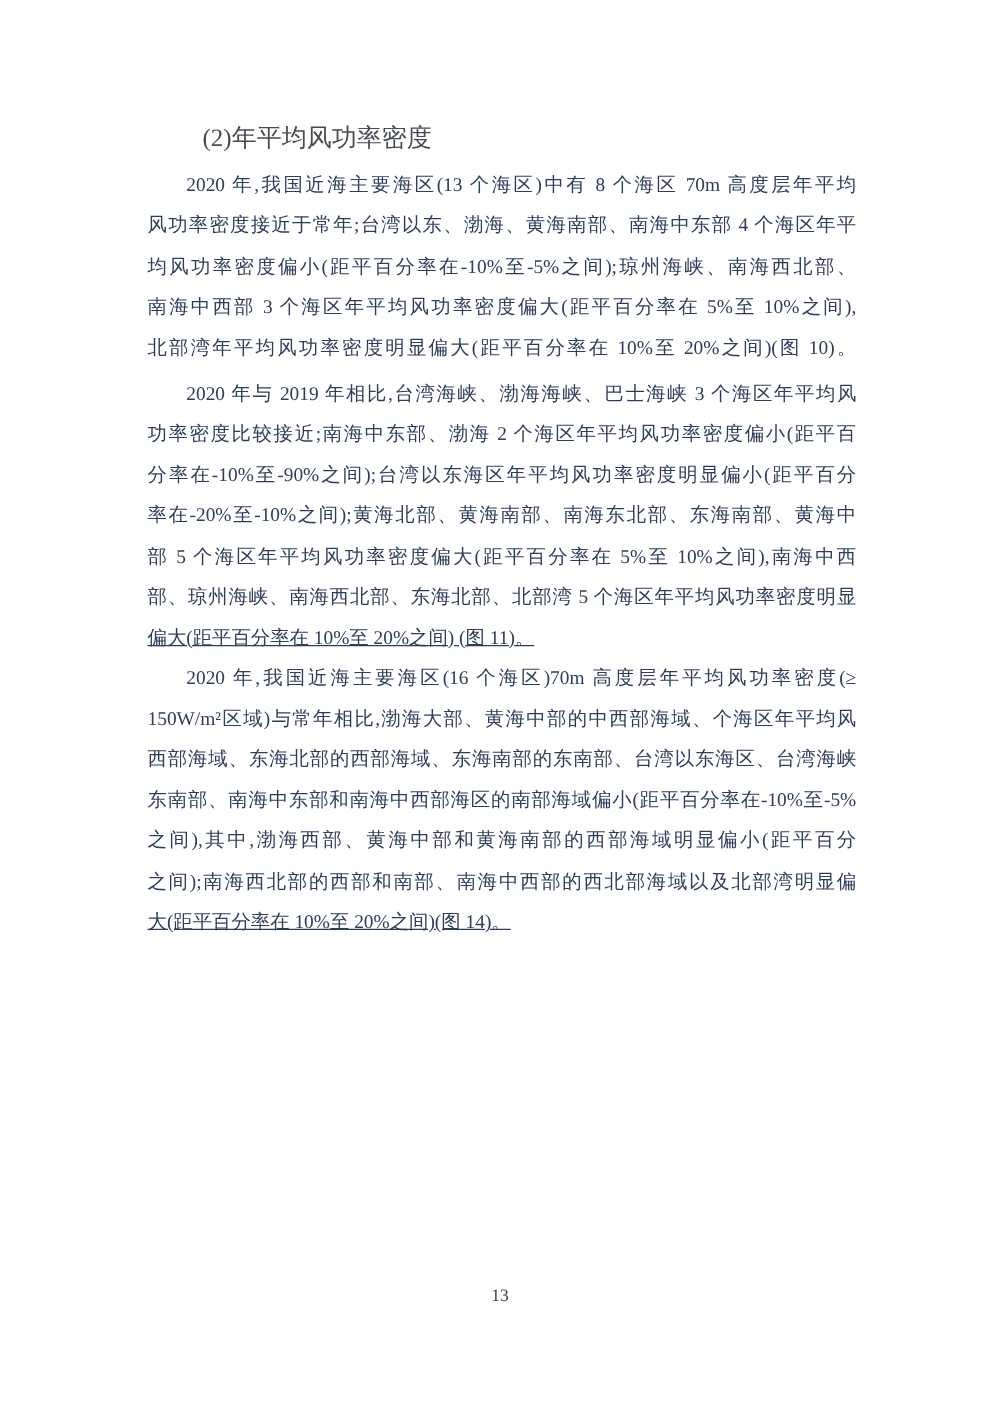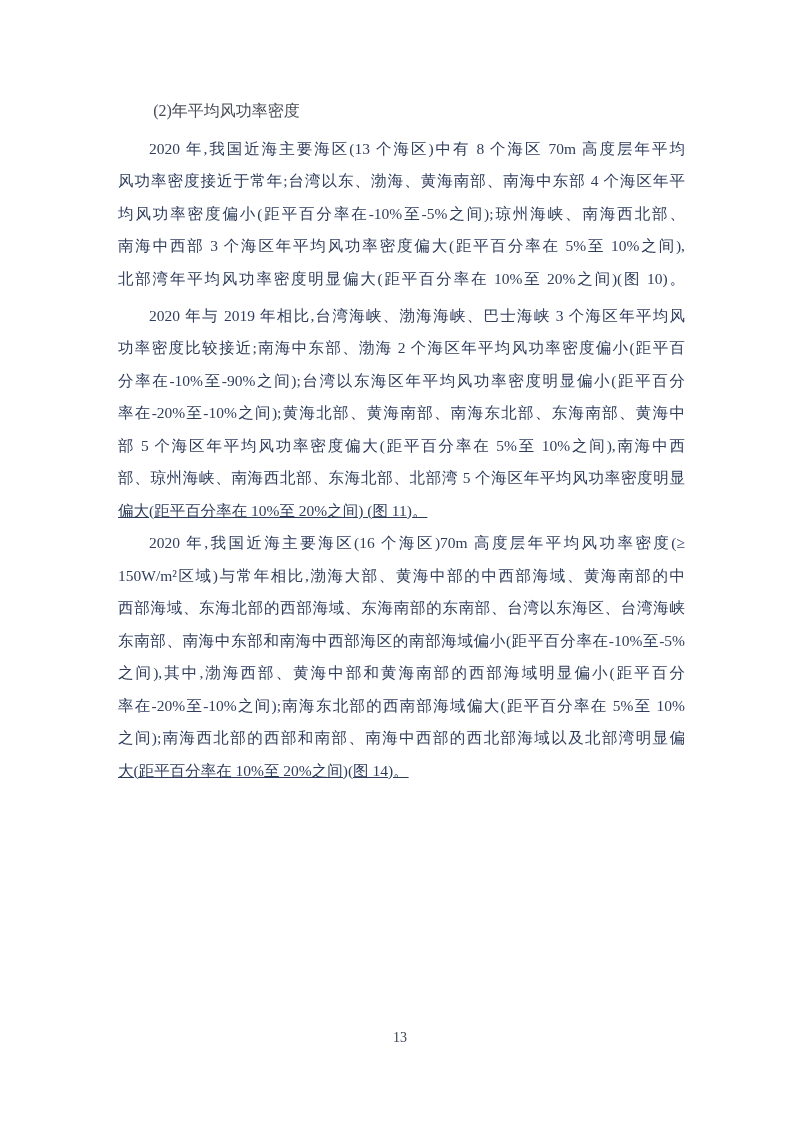--- a/index.html
+++ b/index.html
@@ -25,21 +25,21 @@
     position: absolute;
     left: 118px;
     top: 95px;
     width: 567px;
     color: #2f3d5c;
     font-size: 15.5px;
     line-height: 32.5px;
   }
   .heading {
     margin: 0 0 5px 0;
-    font-size: 16px;
+    font-size: 20px;
     font-weight: normal;
     color: #474b55;
     text-indent: 2.2em;
     line-height: 32.5px;
   }
   .para {
     margin: 0;
   }
   .para.gap-before {
     margin-top: 4.5px;
@@ -93,25 +93,24 @@
       <div class="line just">功率密度比较接近;南海中东部、渤海 2 个海区年平均风功率密度偏小(距平百</div>
       <div class="line just">分率在-10%至-90%之间);台湾以东海区年平均风功率密度明显偏小(距平百分</div>
       <div class="line just">率在-20%至-10%之间);黄海北部、黄海南部、南海东北部、东海南部、黄海中</div>
       <div class="line just">部 5 个海区年平均风功率密度偏大(距平百分率在 5%至 10%之间),南海中西</div>
       <div class="line just">部、琼州海峡、南海西北部、东海北部、北部湾 5 个海区年平均风功率密度明显</div>
       <div class="line last">偏大(距平百分率在 10%至 20%之间) (图 11)。</div>
     </div>
 
     <div class="para">
       <div class="line just indent">2020 年,我国近海主要海区(16 个海区)70m 高度层年平均风功率密度(≥</div>
-      <div class="line just">150W/m²区域)与常年相比,渤海大部、黄海中部的中西部海域、黄海南部的中</div>
+      <div class="line just">150W/m²区域)与常年相比,渤海大部、黄海中部的中西部海域、个海区年平均风</div>
       <div class="line just">西部海域、东海北部的西部海域、东海南部的东南部、台湾以东海区、台湾海峡</div>
       <div class="line just">东南部、南海中东部和南海中西部海区的南部海域偏小(距平百分率在-10%至-5%</div>
       <div class="line just">之间),其中,渤海西部、黄海中部和黄海南部的西部海域明显偏小(距平百分</div>
-      <div class="line just">率在-20%至-10%之间);南海东北部的西南部海域偏大(距平百分率在 5%至 10%</div>
       <div class="line just">之间);南海西北部的西部和南部、南海中西部的西北部海域以及北部湾明显偏</div>
       <div class="line last">大(距平百分率在 10%至 20%之间)(图 14)。</div>
     </div>
 
   </div>
 
   <div class="page-number">13</div>
 </div>
 
 </body></html>

